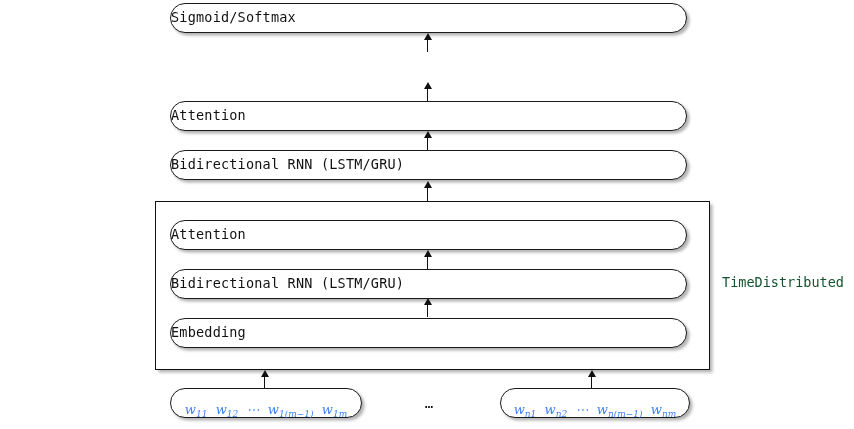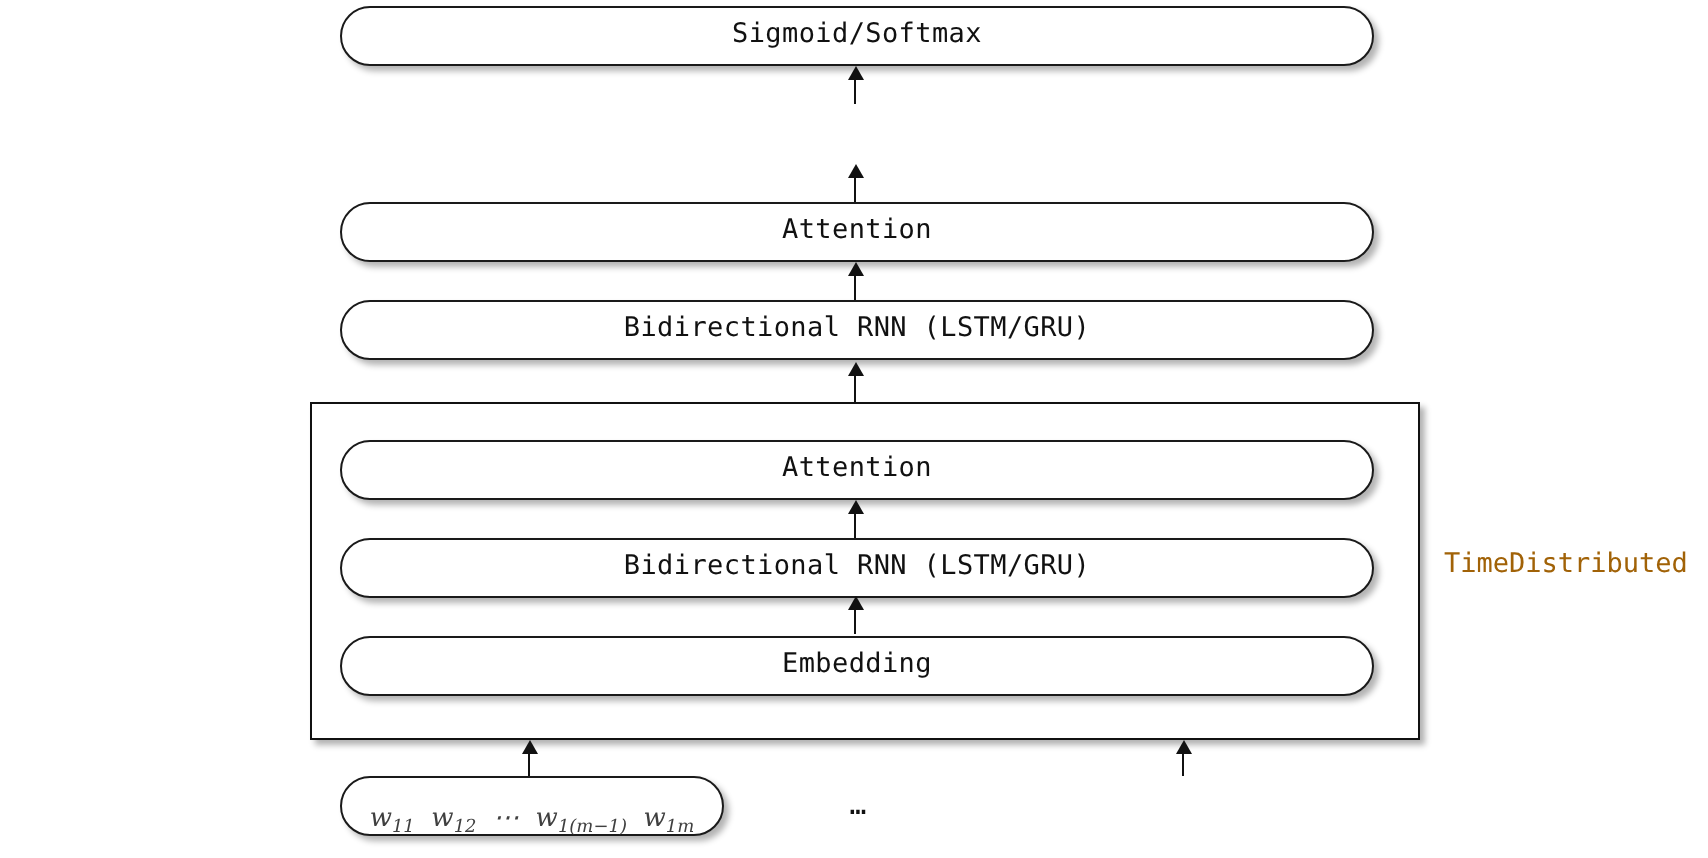--- a/index.html
+++ b/index.html
@@ -25,21 +25,21 @@
 
   
   .layer-box {
     position: absolute;
     box-sizing: border-box;
     background: #ffffff;
     border: 1.3px solid #1a1a1a;
     border-radius: 999px;
     display: flex;
     align-items: center;
-    justify-content: center;
+    justify-content: flex-start;
     box-shadow: 2.5px 2.5px 3px rgba(0,0,0,0.30);
   }
   .layer-label {
     font-family: "DejaVu Sans Mono", "Liberation Mono", monospace;
     font-size: 13.5px;
     letter-spacing: 0.2px;
     color: #111111;
     white-space: nowrap;
     line-height: 1;
   }
@@ -72,21 +72,21 @@
     border: 1.4px solid #111111;
     border-radius: 0;
     box-shadow: 2.5px 2.5px 3px rgba(0,0,0,0.30);
   }
   #td-label {
     position: absolute;
     left: 722px;
     top: 276px;
     font-family: "DejaVu Sans Mono", "Liberation Mono", monospace;
     font-size: 13.5px;
-    color: #a16207;
+    color: #14532d;
     white-space: nowrap;
     line-height: 1;
   }
 
   
   .token-box {
     position: absolute;
     box-sizing: border-box;
     top: 388px;
     height: 30px;
@@ -98,21 +98,21 @@
     justify-content: center;
     box-shadow: 2.5px 2.5px 3px rgba(0,0,0,0.30);
   }
   #token-left  { left: 170px; width: 192px; }
   #token-right { left: 500px; width: 190px; }
 
   .token-label {
     font-family: "DejaVu Serif", "Liberation Serif", serif;
     font-style: italic;
     font-size: 13px;
-    color: #404040;
+    color: #3b82f6;
     white-space: nowrap;
     line-height: 1;
     margin-top: 12px;
   }
   .token-label sub {
     font-size: 9px;
     font-style: italic;
     vertical-align: baseline;
     position: relative;
     bottom: -3px;
@@ -247,14 +247,23 @@
       <span>w<sub class="subup">11</sub></span>&nbsp;
       <span>w<sub class="subup">12</sub></span>&nbsp;
       <span>⋯</span>&nbsp;
       <span>w<sub>1(m−1)</sub></span>&nbsp;
       <span>w<sub>1m</sub></span>
     </span>
   </div>
 
   <div id="token-ellipsis">…</div>
 
+  <div class="token-box" id="token-right">
+    <span class="token-label">
+      <span>w<sub class="subup">n1</sub></span>&nbsp;
+      <span>w<sub>n2</sub></span>&nbsp;
+      <span>⋯</span>&nbsp;
+      <span>w<sub>n(m−1)</sub></span>&nbsp;
+      <span>w<sub>nm</sub></span>
+    </span>
+  </div>
 
 </div>
 
 </body></html>

